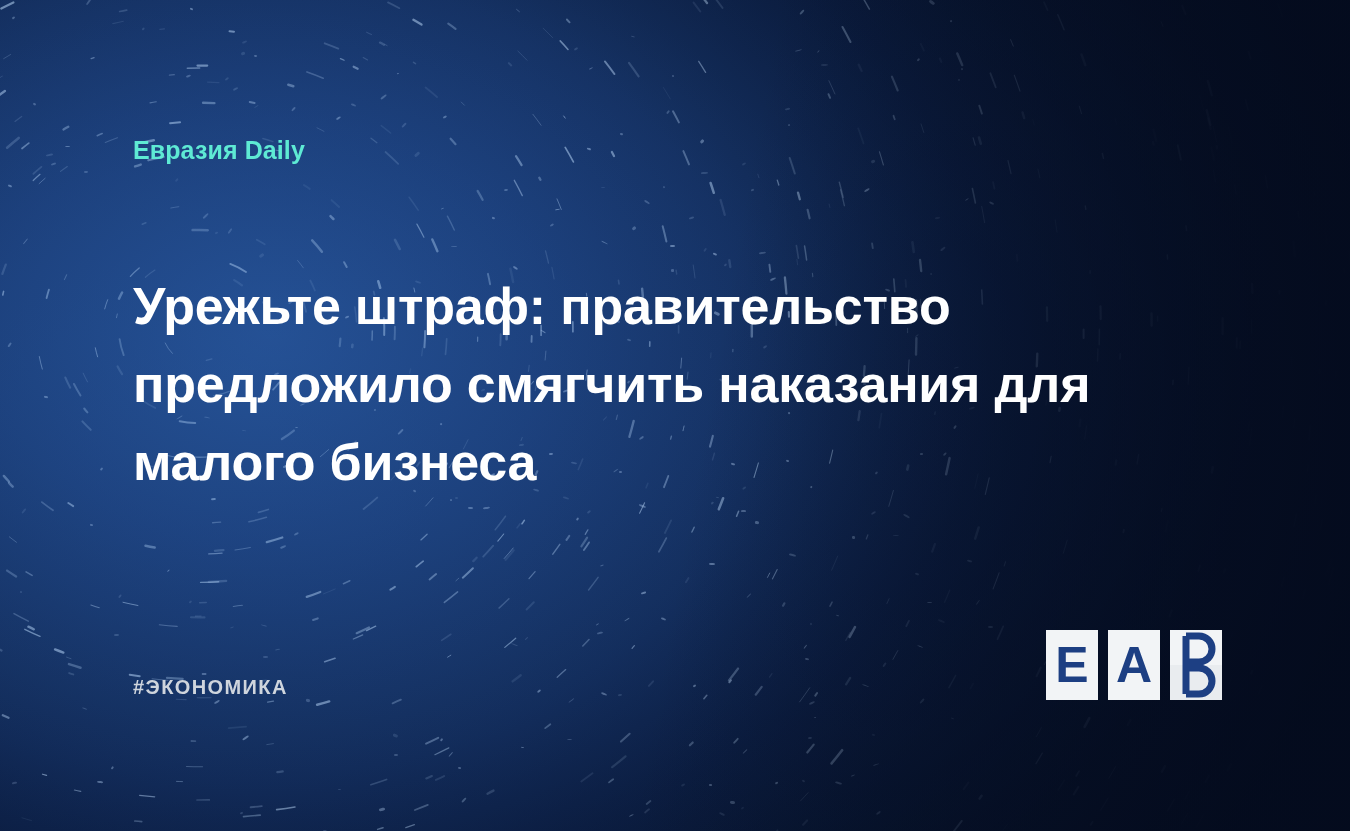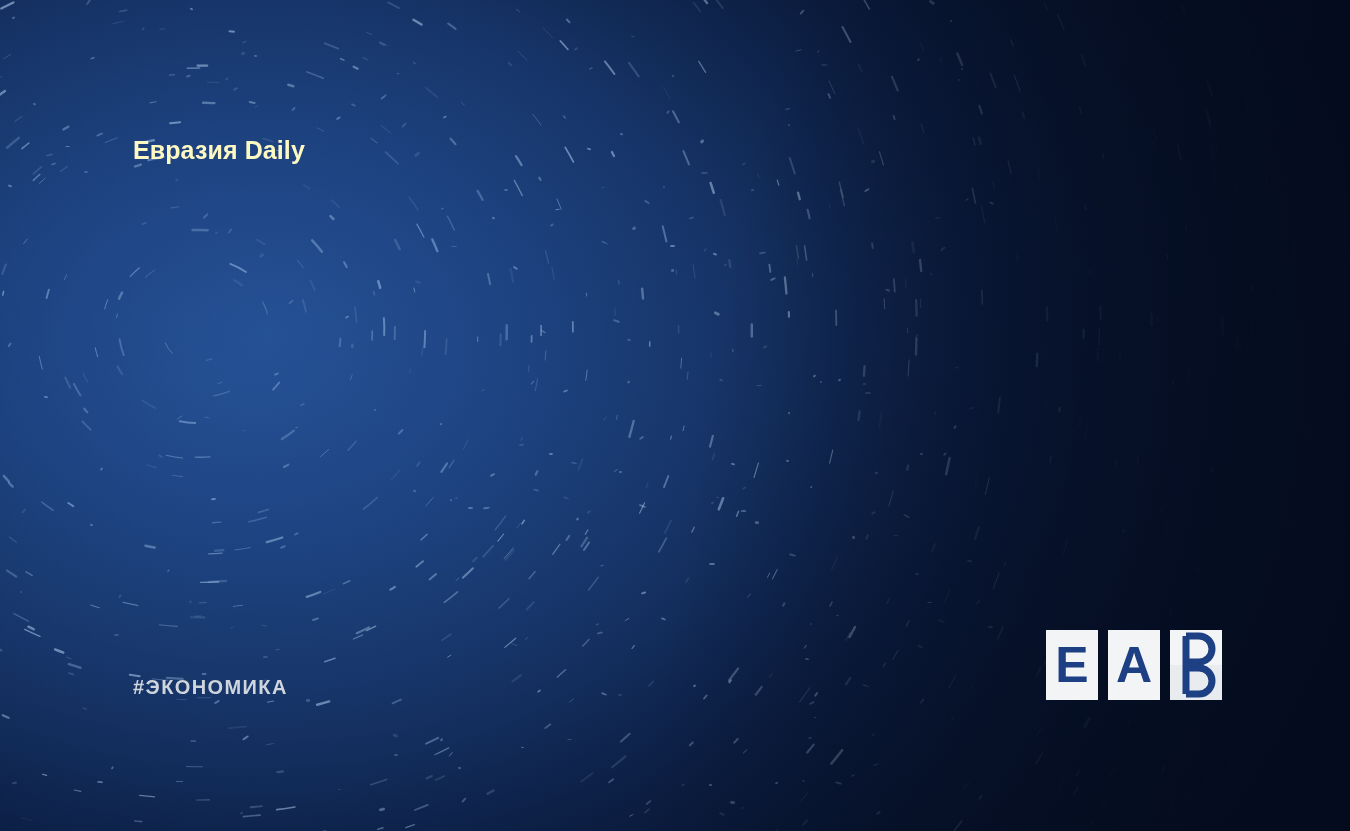--- a/index.html
+++ b/index.html
@@ -55,21 +55,21 @@
     background: rgba(185,212,245,0.75);
   }
 
   
   .brand {
     position: absolute;
     left: 133px;
     top: 136px;
     font-size: 25px;
     font-weight: bold;
-    color: #fef9c3;
+    color: #5eead4;
     letter-spacing: 0.1px;
     white-space: nowrap;
   }
   .headline {
     position: absolute;
     left: 133px;
     top: 267px;
     width: 1030px;
     font-size: 52px;
     font-weight: bold;
@@ -1003,20 +1003,21 @@
       <div class="speck" style="left: 915px; top: 573px; width: 3.7px; height: 2.3px; opacity: 0.34; transform: rotate(18deg);"></div>
       <div class="speck" style="left: 511px; top: 644px; width: 6.5px; height: 1px; opacity: 0.27; transform: rotate(21deg);"></div>
       <div class="speck" style="left: 537px; top: 690px; width: 4.4px; height: 2px; opacity: 0.65; transform: rotate(-41deg);"></div>
     </div>
 
   <div class="bg-vignette"></div>
   <div class="bg-dark-right"></div>
 
   <div class="brand">Евразия Daily</div>
 
+  <div class="headline">Урежьте штраф: правительство предложило смягчить наказания для малого бизнеса</div>
 
   <div class="tag">#ЭКОНОМИКА</div>
 
   <div class="logo">
     <div class="tile">
       <span class="tile-glyph">E</span>
     </div>
     <div class="tile">
       <span class="tile-glyph">A</span>
     </div>

